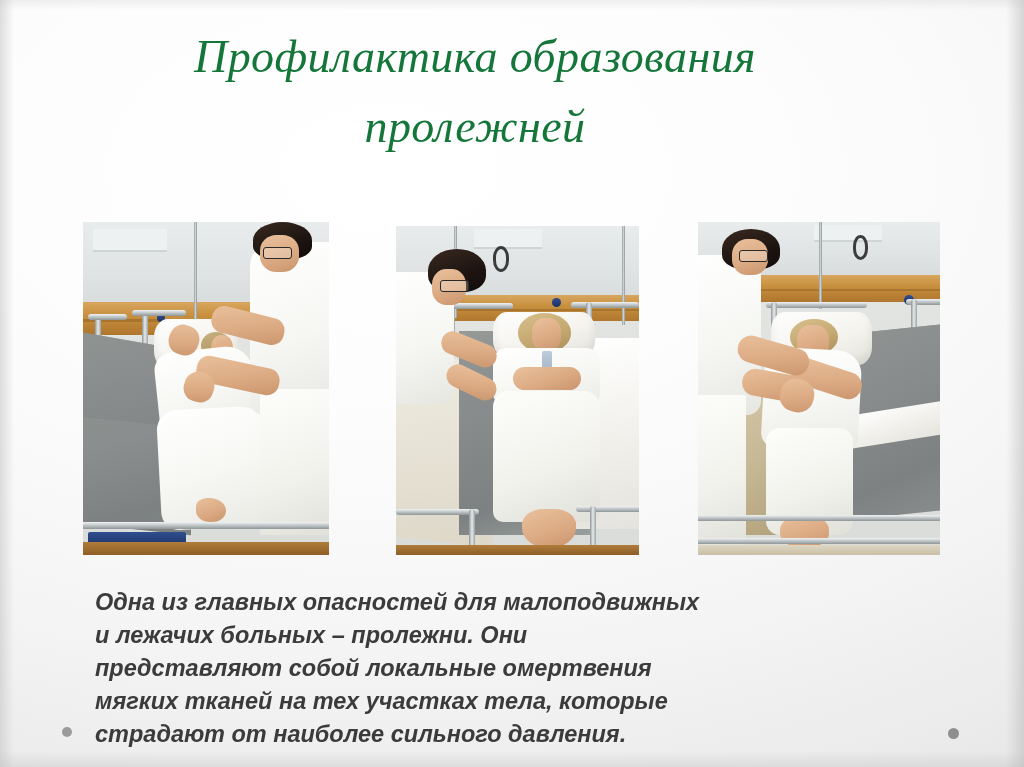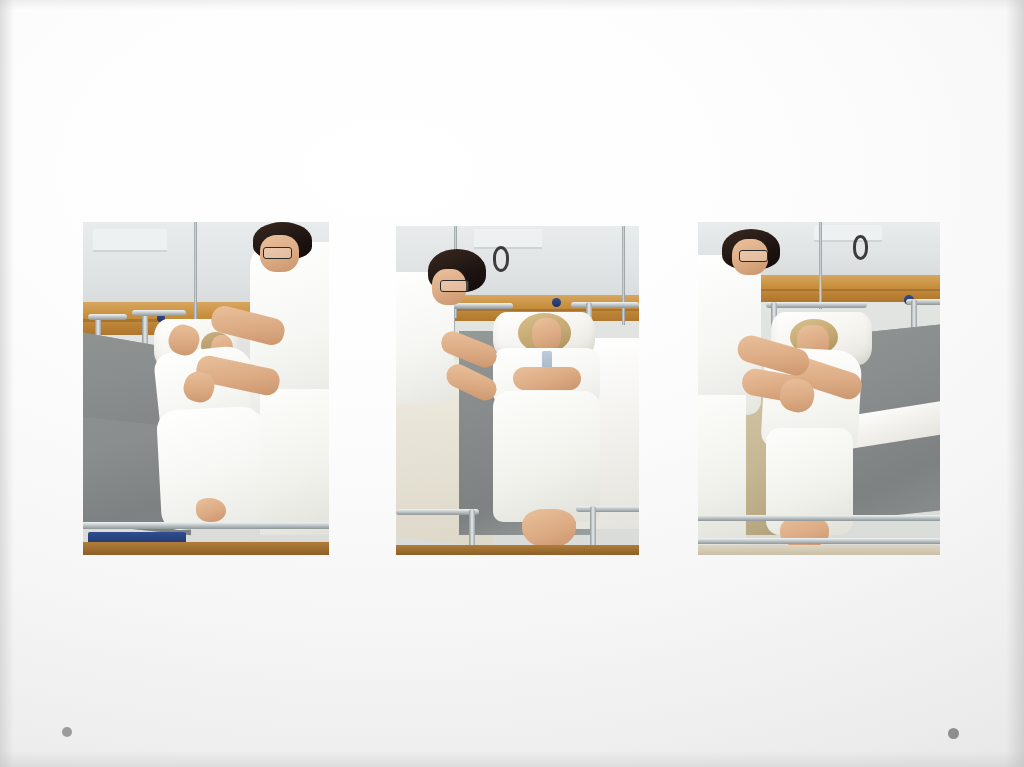--- a/index.html
+++ b/index.html
@@ -98,20 +98,22 @@
   
   .dot{ position:absolute; border-radius:50%; background:#9b9b9b; z-index:2; }
   #dot-left{  left:62px;  top:727px; width:10px; height:10px; }
   #dot-right{ left:948px; top:728px; width:11px; height:11px; background:#8e8e8e; }
 </style>
 </head>
 <body>
 
 <div id="slide">
 
+  <div id="title">Профилактика образования
+пролежней</div>
 
   <div class="photo" id="photo1">
     <div class="scene">
       <div class="wall-top"></div>
       <div class="wood-rail"></div>
       <div class="wall-low"></div>
 
       <div class="ceiling-duct" style="left:4%;top:2%;width:30%;height:7%;"></div>
       <div class="iv-pole" style="left:45%;top:0;height:32%;"></div>
       <div class="blue-tag" style="left:30%;top:27.5%;width:8px;height:8px;border-radius:50%;"></div>
@@ -230,17 +232,22 @@
       <div class="skin" style="left:16%;top:36%;width:30%;height:8%;border-radius:13px;transform:rotate(16deg);"></div>
       <div class="skin" style="left:18%;top:45%;width:26%;height:8%;border-radius:13px;transform:rotate(10deg);"></div>
       <div class="skin" style="left:34%;top:47%;width:14%;height:10%;border-radius:45%;transform:rotate(14deg);"></div>
 
       <div class="rail-bar" style="left:-2%;top:88%;width:106%;"></div>
       <div class="rail-bar" style="left:-2%;top:95%;width:106%;"></div>
       <div class="floor" style="height:3%;background:linear-gradient(180deg,#ded6c2,#c9bfa6);"></div>
     </div>
   </div>
 
+  <div id="body-text">Одна из главных опасностей для малоподвижных
+и лежачих больных – пролежни. Они
+представляют собой локальные омертвения
+мягких тканей на тех участках тела, которые
+страдают от наиболее сильного давления.</div>
 
   <div class="dot" id="dot-left"></div>
   <div class="dot" id="dot-right"></div>
 
 </div>
 
 </body></html>

